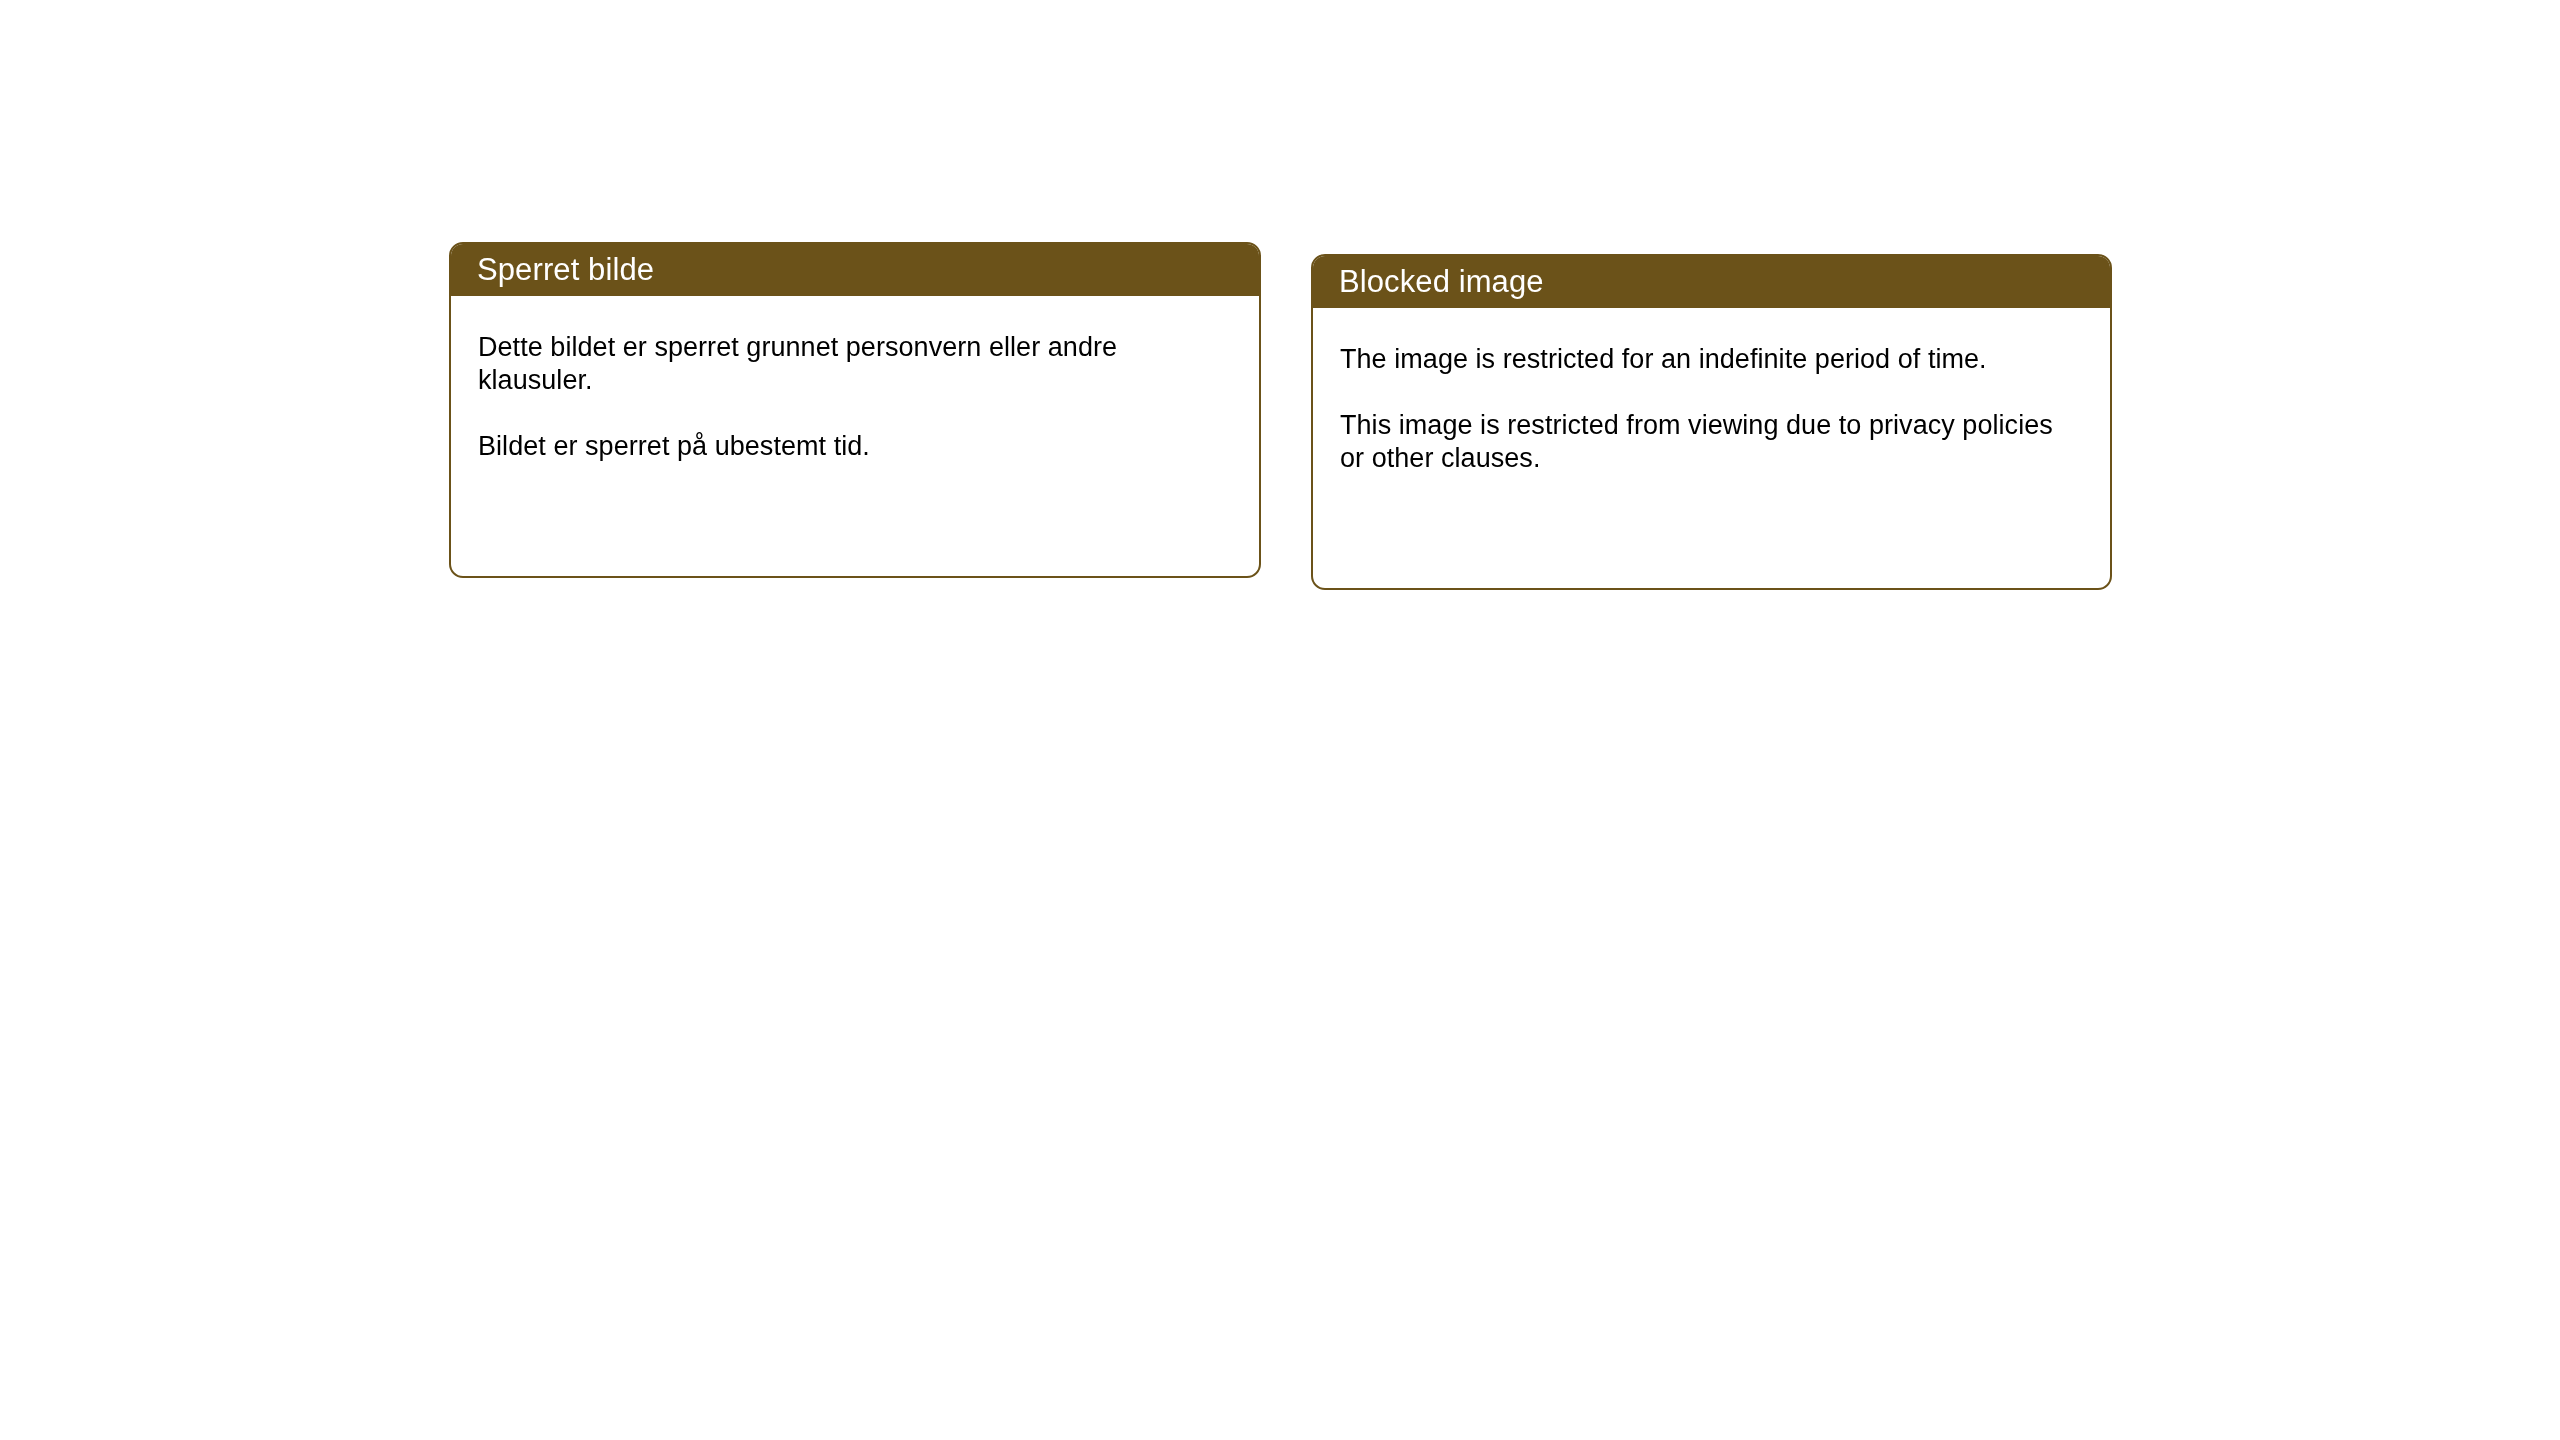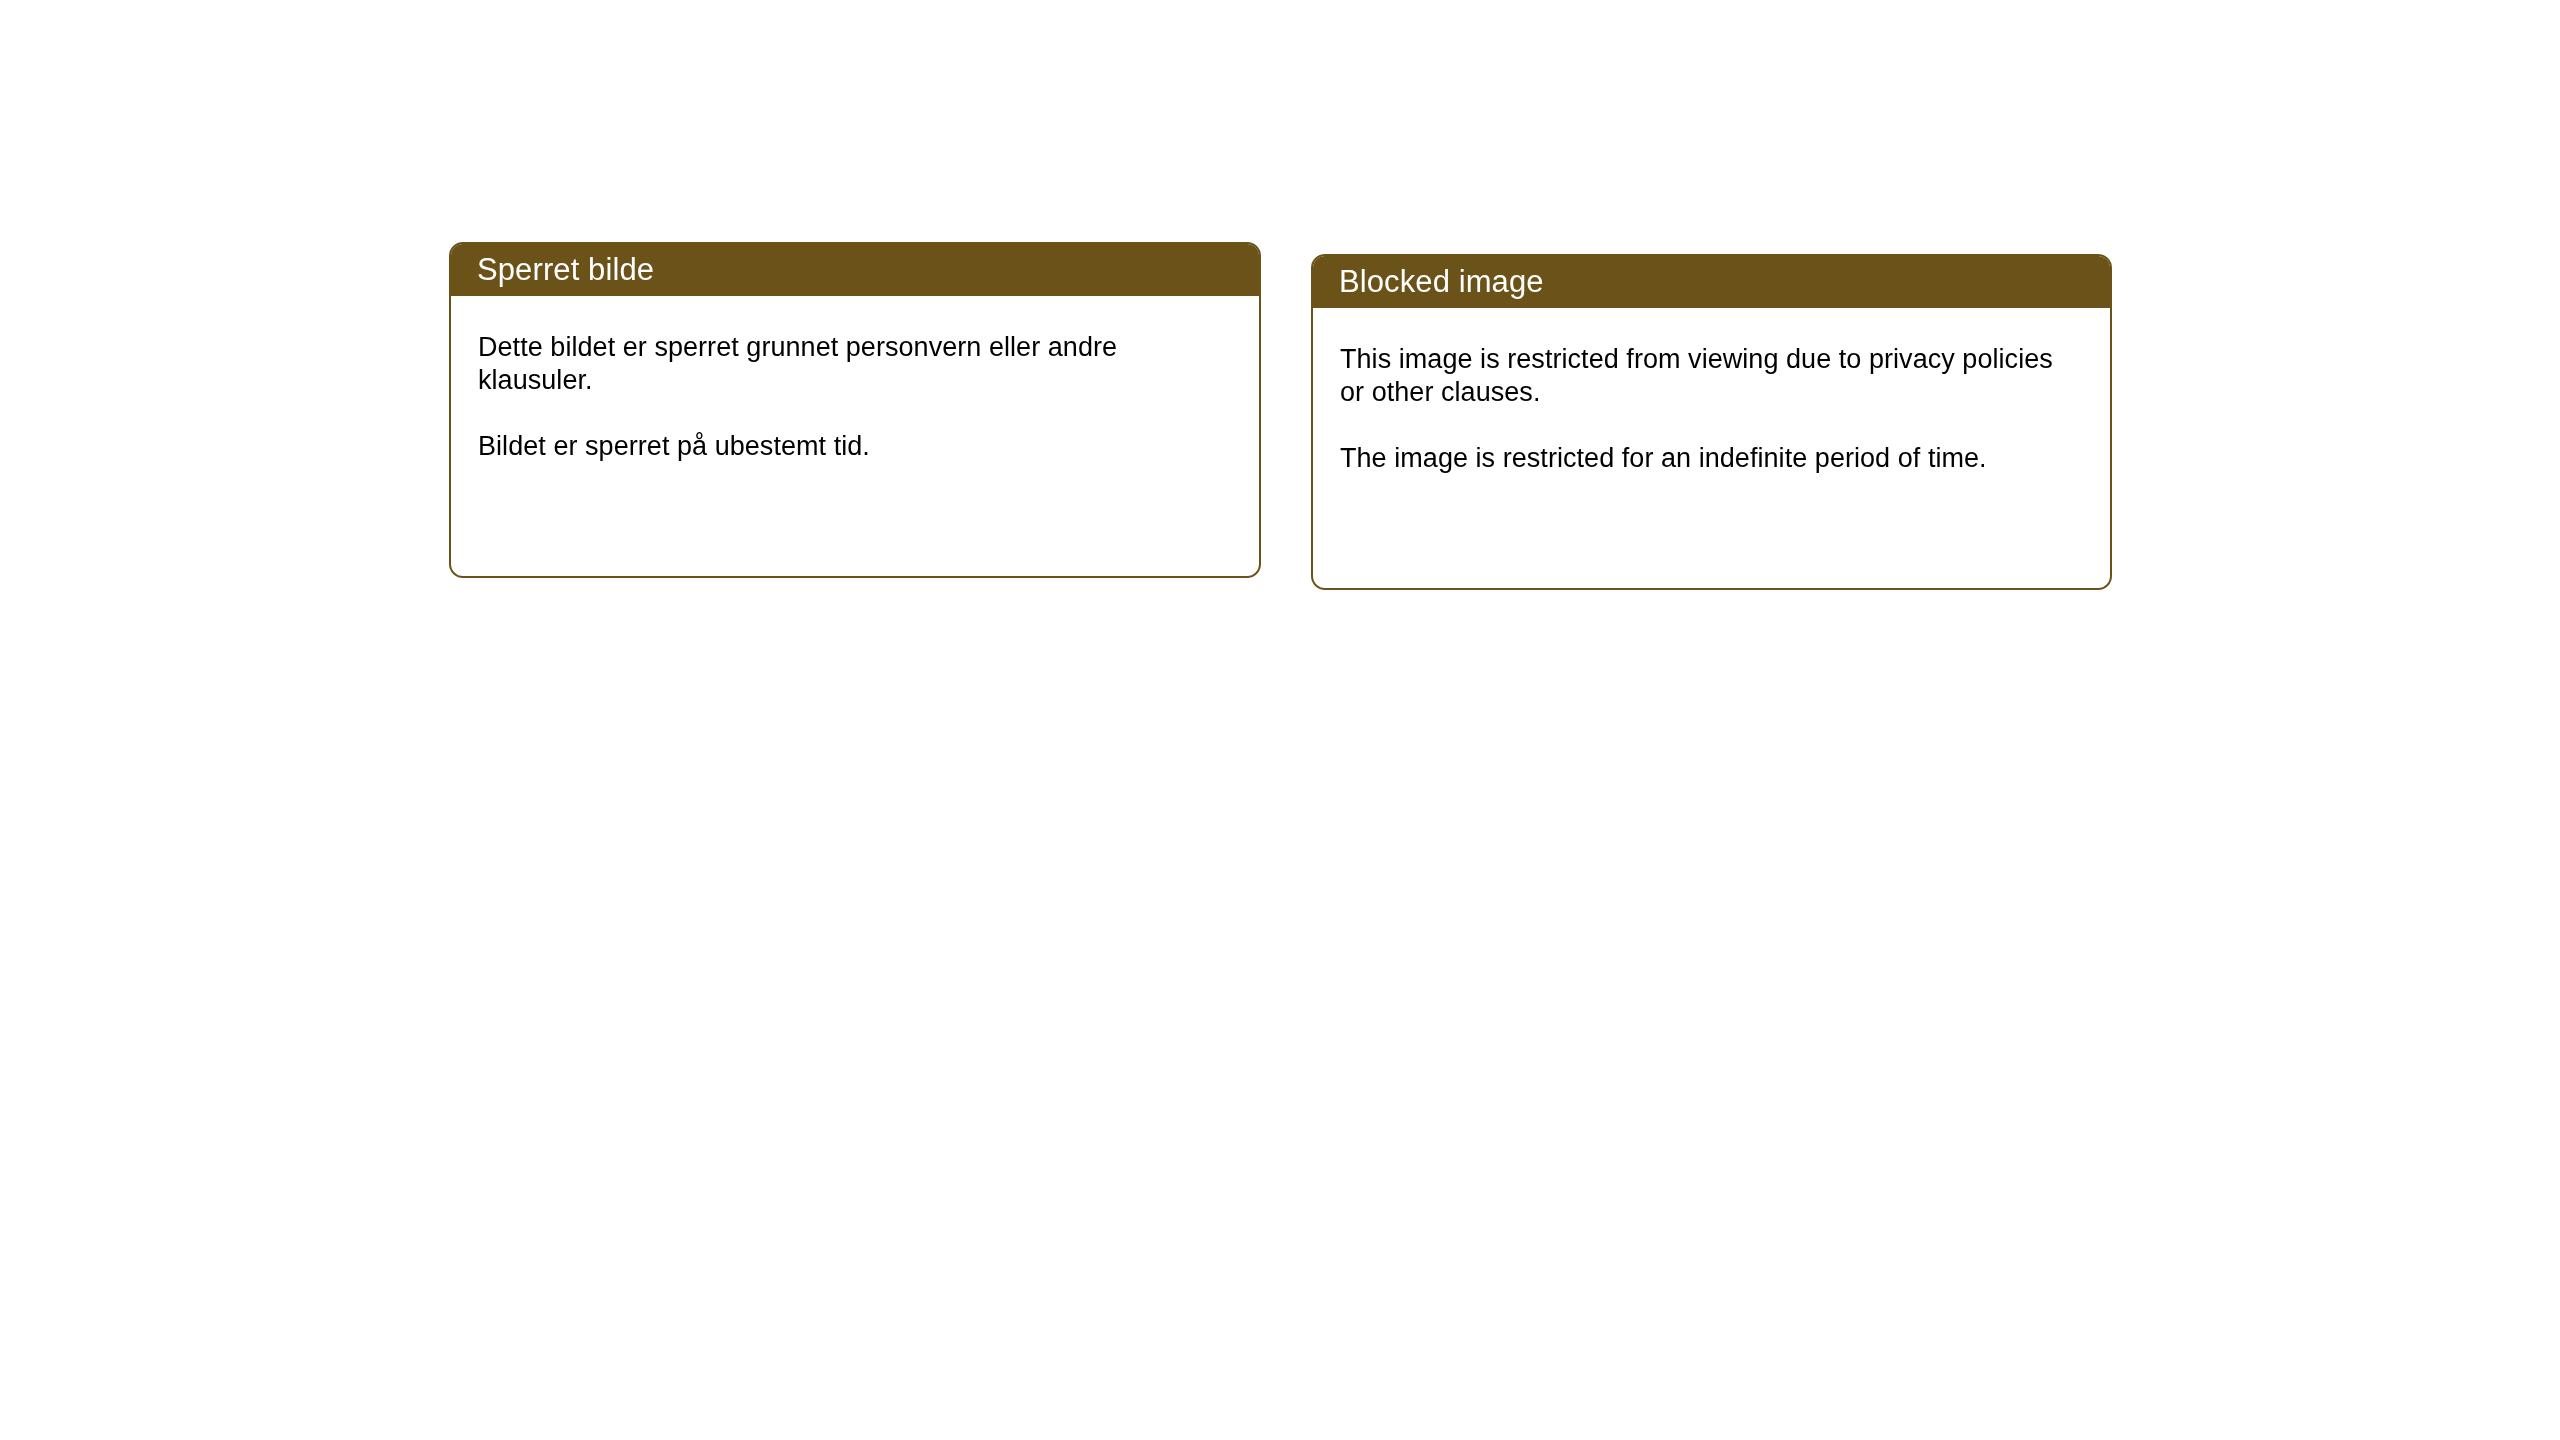--- a/index.html
+++ b/index.html
@@ -88,18 +88,18 @@
       <p class="card-paragraph">Dette bildet er sperret grunnet personvern eller andre klausuler.</p>
       <p class="card-paragraph">Bildet er sperret på ubestemt tid.</p>
     </div>
   </div>
 
   <div class="notice-card card-en">
     <div class="card-header">
       <span class="card-title">Blocked image</span>
     </div>
     <div class="card-body">
+      <p class="card-paragraph">The image is restricted for an indefinite period of time.</p>
       <p class="card-paragraph">This image is restricted from viewing due to privacy policies or other clauses.</p>
-      <p class="card-paragraph">The image is restricted for an indefinite period of time.</p>
     </div>
   </div>
 
 </div>
 
 </body></html>

